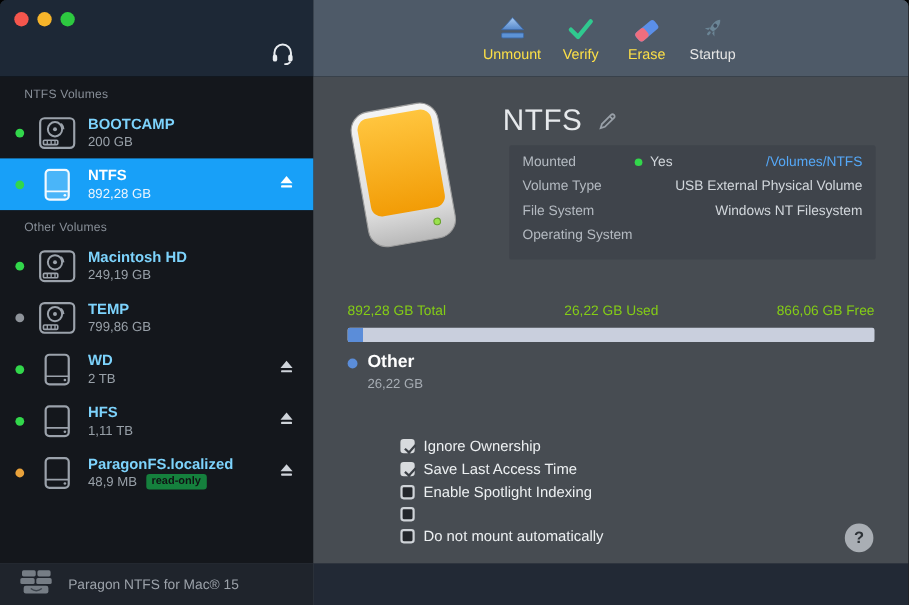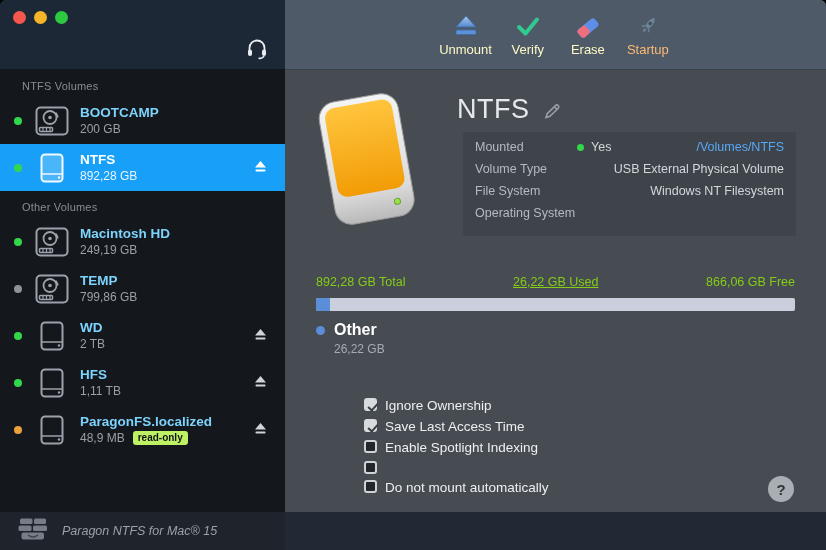--- a/index.html
+++ b/index.html
@@ -37,43 +37,43 @@
   .dot.orange { background:#e9a23b; }
   .vol-icon { width:36px; margin:0 10px 0 12px; display:flex; justify-content:center; }
   .vol-text { display:flex; flex-direction:column; gap:2px; }
   .vol-name { font-size:13.5px; font-weight:bold; color:#7dd3fc; }
   .vol-size { font-size:12px; color:#98a0a8; display:flex; align-items:center; }
   .selected .vol-name { color:#ffffff; }
   .selected .vol-size { color:#eaf4fd; }
   .eject-btn { position:absolute; right:18px; top:50%; transform:translateY(-50%); color:#cfd4da; cursor:pointer; }
   .selected .eject-btn { color:#ffffff; }
   .ro-badge {
-    margin-left:8px; background:#bef264; color:#101214; font-size:10px; font-weight:bold;
+    margin-left:8px; background:#15803d; color:#101214; font-size:10px; font-weight:bold;
     padding:1px 5px 2px; border-radius:3px;
   }
 
   
   #footer-left {
     position:absolute; left:0; bottom:0; width:285px; height:38px; background:#1f242c;
-    display:flex; align-items:center; padding-left:18px; gap:14px;font-style:italic;
+    display:flex; align-items:center; padding-left:18px; gap:14px;
   }
   #footer-left .app-name { font-size:12.5px; color:#9ba1a9; }
   #bottom-strip { position:absolute; left:285px; right:0; bottom:0; height:38px; background:#222935; }
 
   
   #toolbar {
     position:absolute; left:285px; right:0; top:0; height:70px; background:#4e5a68;
     display:flex; align-items:center; justify-content:center; gap:12px;
     border-bottom:1px solid rgba(0,0,0,.28);
   }
   .tb-btn { display:flex; flex-direction:column; align-items:center; min-width:48px; cursor:pointer; }
   .tb-btn .tb-icon { height:26px; display:flex; align-items:flex-end; }
-  .tb-btn .tb-label { margin-top:4px; font-size:13px; color:#fef9c3; }
+  .tb-btn .tb-label { margin-top:4px; font-size:13px; color:#fde047; }
   .tb-btn.disabled { cursor:default; }
-  .tb-btn.disabled .tb-label { color:#fdba74;text-align:center; }
+  .tb-btn.disabled .tb-label { color:#e5e5e5;text-align:center; }
   .tb-btn.disabled .tb-icon { opacity:.6; }
 
   
   #content { position:absolute; left:285px; right:0; top:70px; bottom:38px; background:#474c52; }
 
   #hero-icon { position:absolute; left:28px; top:20px; }
 
   #title-row { position:absolute; left:172px; top:24px; display:flex; align-items:center; gap:12px; }
   #vol-title { font-size:27px; color:#e6e9ec; letter-spacing:.5px; }
   .edit-btn { cursor:pointer; margin-top:6px; }
@@ -84,31 +84,31 @@
   }
   .info-row { display:flex; align-items:flex-start; height:22px; font-size:12.5px; }
   .info-label { width:102px; color:#b4bac1; }
   .info-value { margin-left:auto; color:#d2d7dc; }
   .mounted-state { display:flex; align-items:center; gap:7px; color:#d2d7dc; }
   .mounted-state .dot { width:7px; height:7px; flex:0 0 7px; }
   .info-link { margin-left:auto; color:#55a8f7; cursor:pointer; }
 
   #usage { position:absolute; left:31px; right:31px; top:205px; }
   .usage-labels { display:flex; font-size:12.5px; color:#84cc16; margin-bottom:9px; }
-  .usage-labels .u-used { flex:1; text-align:center;text-decoration:underline; }
+  .usage-labels .u-used { flex:1; text-align:center; }
   .usage-bar { height:13px; background:#c9cfdd; border-radius:2px; overflow:hidden; }
   .usage-fill { height:100%; background:#5b8dd9; }
   .legend { margin-top:10px; }
   .legend-head { display:flex; align-items:center; gap:9px; }
   .legend-dot { width:9px; height:9px; border-radius:50%; background:#5b8dd9; }
   .legend-label { font-size:16px; font-weight:bold; color:#ffffff; }
   .legend-value { margin-left:18px; margin-top:3px; font-size:12px; color:#a6acb3; }
 
   #options { position:absolute; left:31px; top:328px; }
-  .opt-row { display:flex; margin-bottom:6px; cursor:pointer;padding-left:48px; }
+  .opt-row { display:flex; align-items:center; margin-bottom:6px; cursor:pointer;padding-left:48px; }
   .checkbox {
     width:13px; height:13px; border-radius:3px; margin-right:8px; position:relative;
     background:#23262b; border:2px solid #cfd3d8;
   }
   .checkbox.checked { background:#d8dbde; border-color:#d8dbde; }
   .checkbox.checked::after {
     content:""; position:absolute; left:3.5px; top:0.5px; width:4px; height:8px;
     border-right:2px solid #3a3f45; border-bottom:2px solid #3a3f45; transform:rotate(42deg);
   }
   .opt-label { font-size:13.5px; color:#edf0f2; }

